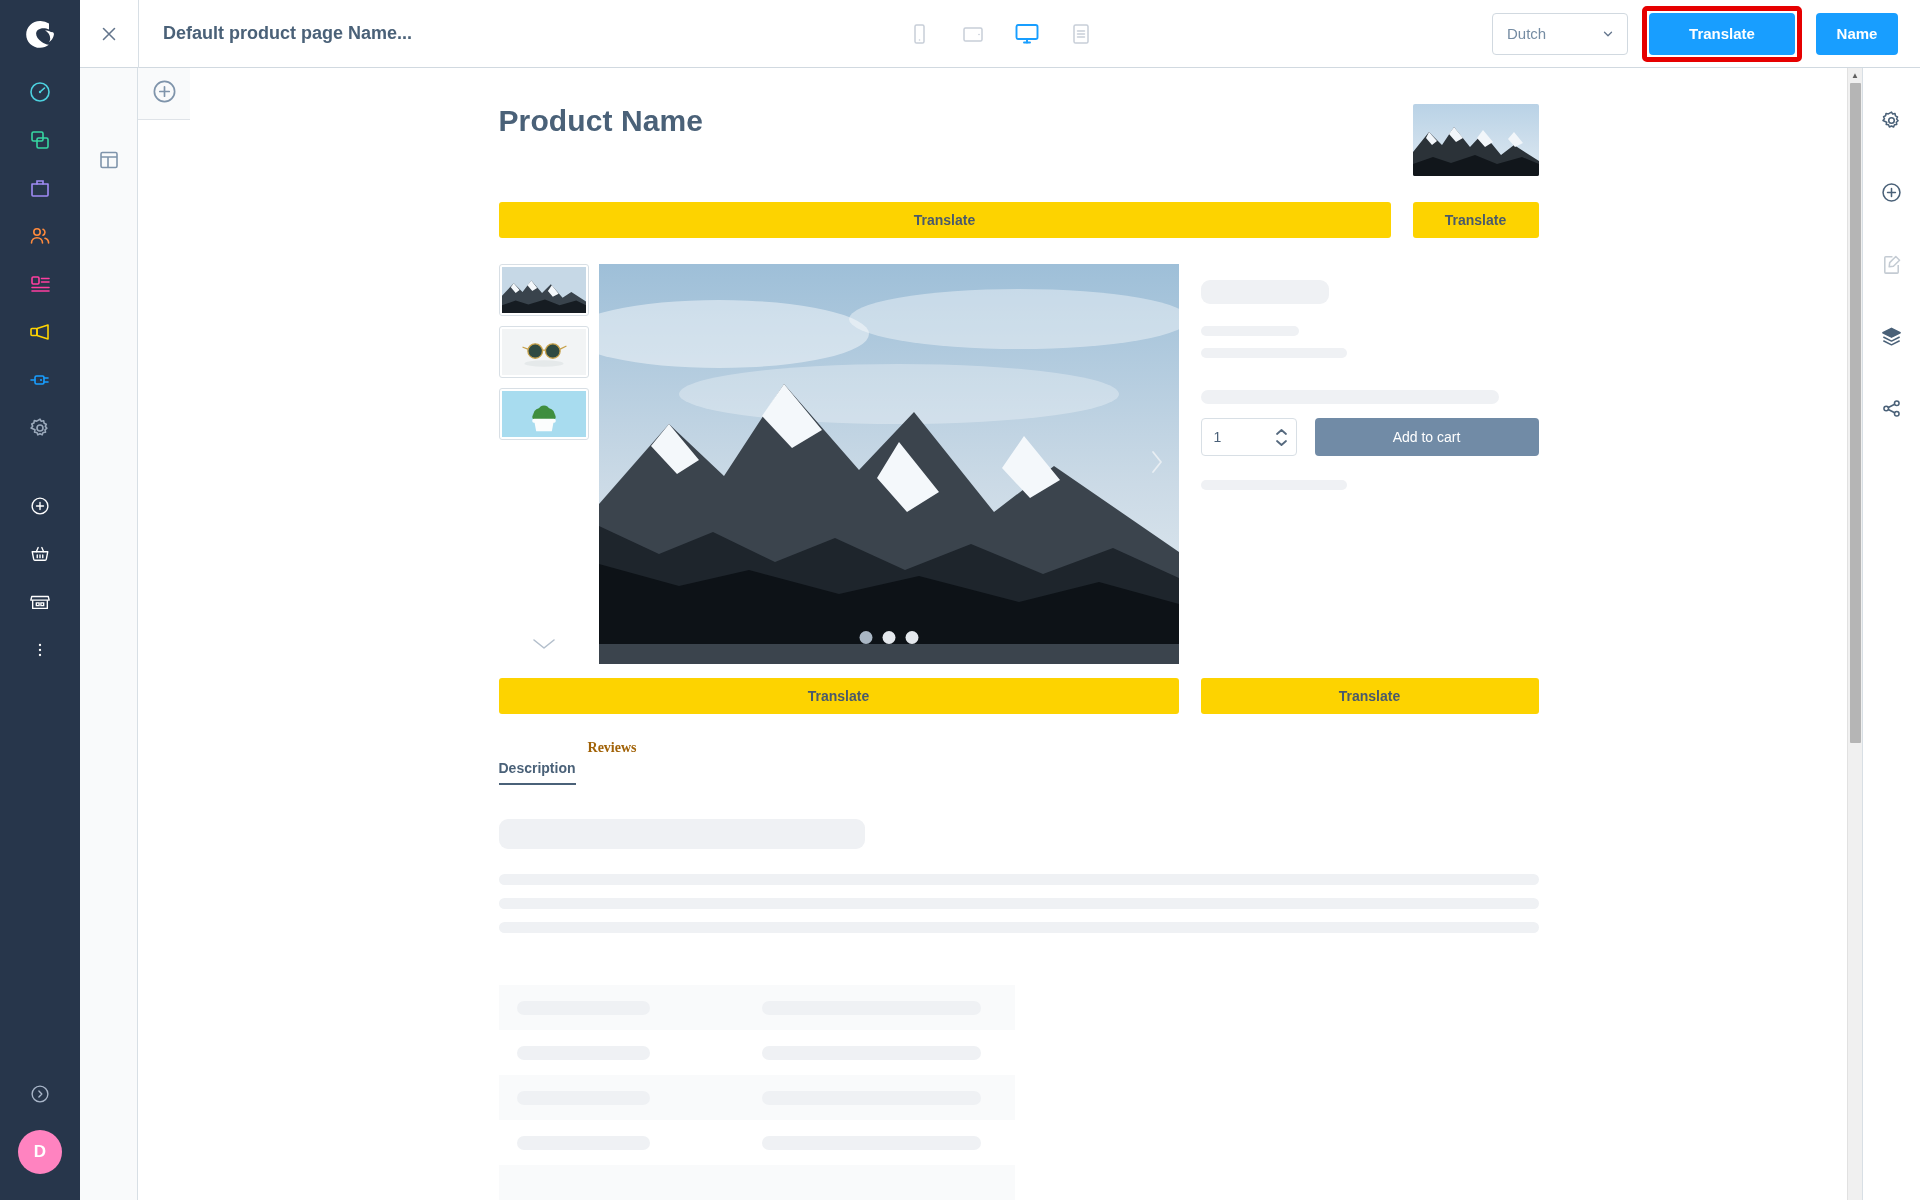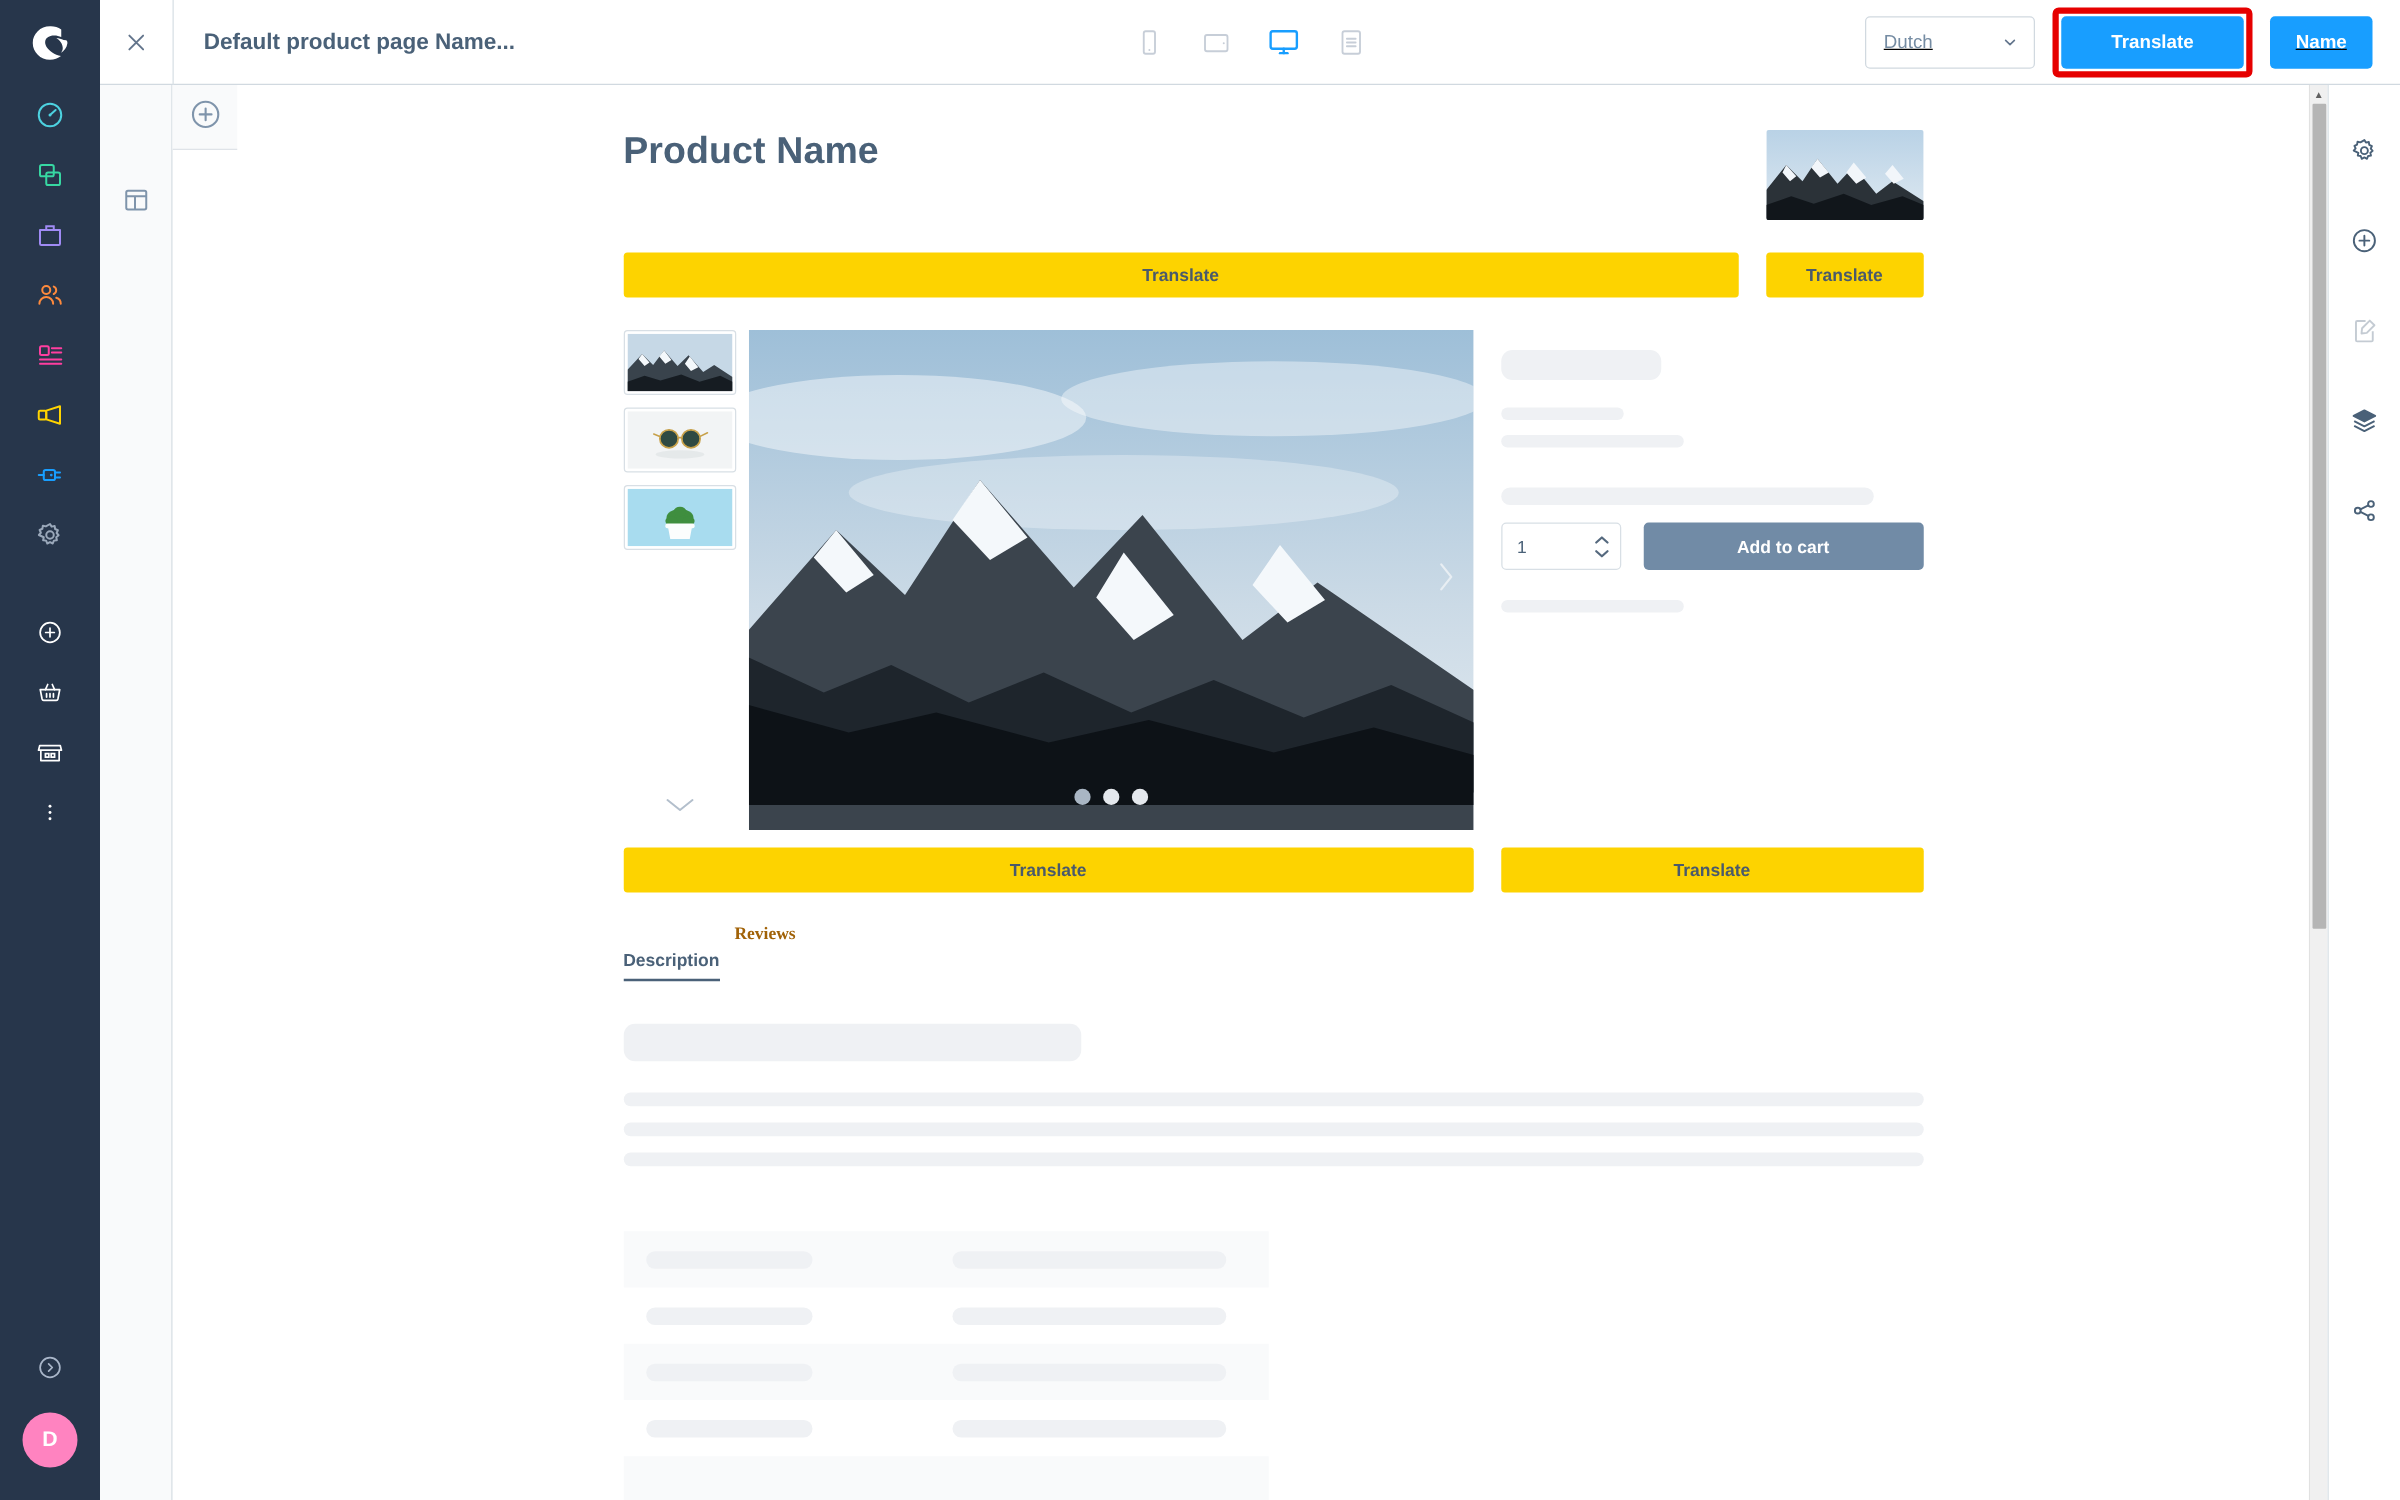--- a/index.html
+++ b/index.html
@@ -55,21 +55,21 @@
     font-size: 18px; color: #4a6178; font-weight: bold;
     margin-left: 24px; white-space: nowrap;
   }
   .viewports {
     position: absolute; left: 50%; transform: translateX(-50%);
     display: flex; gap: 20px; align-items: center;
   }
   .vp { width: 34px; height: 34px; display: flex; align-items: center; justify-content: center; cursor: pointer; }
   .topbar-right {
     margin-left: auto; display: flex; align-items: center;
-    gap: 14px; padding-right: 22px; text-decoration: underline;
+    gap: 14px; padding-right: 22px;
   }
   .lang-select {
     width: 136px; height: 42px; border: 1px solid #d1d9e0; border-radius: 4px;
     background: #fff; display: flex; align-items: center; justify-content: space-between;
     padding: 0 12px 0 14px; font-size: 15px; color: #758ca3; cursor: pointer;
   }
   .btn-primary {
     background: #189eff; color: #fff; border: none; border-radius: 4px;
     height: 42px; font-size: 15px; font-weight: bold; cursor: pointer;
     font-family: "Liberation Sans", sans-serif;
@@ -134,21 +134,21 @@
   .sk { background: #eff1f4; border-radius: 9px; }
   .qty-row { display: flex; gap: 18px; align-items: center; margin-top: 14px; }
   .qty {
     width: 96px; height: 38px; border: 1px solid #d8dfe5; border-radius: 4px;
     display: flex; align-items: center; justify-content: space-between; padding: 0 8px 0 12px;
     font-size: 14px; color: #4a6178; background: #fff; cursor: text;
   }
   .qty-arrows { display: flex; flex-direction: column; gap: 3px; }
   .add-cart {
     flex: 1; height: 38px; background: #718ba6; color: #fff; border: none;
-    border-radius: 4px; font-size: 14px; font-weight: bold; cursor: pointer;
+    border-radius: 4px; font-size: 14px; font-weight: normal; cursor: pointer;
     font-family: "Liberation Sans", sans-serif;
   }
 
   .tabs { display: flex; gap: 12px; margin-top: 26px; }
   .tab { font-size: 14px; font-weight: bold; padding-bottom: 7px; cursor: pointer; }
   .tab.active { color: #4a6178; border-bottom: 2px solid #4a6178; margin-top: 20px; }
   .tab.inactive { color: #a16207; font-family: Liberation Serif, serif; }
 
   .desc-block { margin-top: 34px; }
   .sk-table { margin-top: 52px; }

